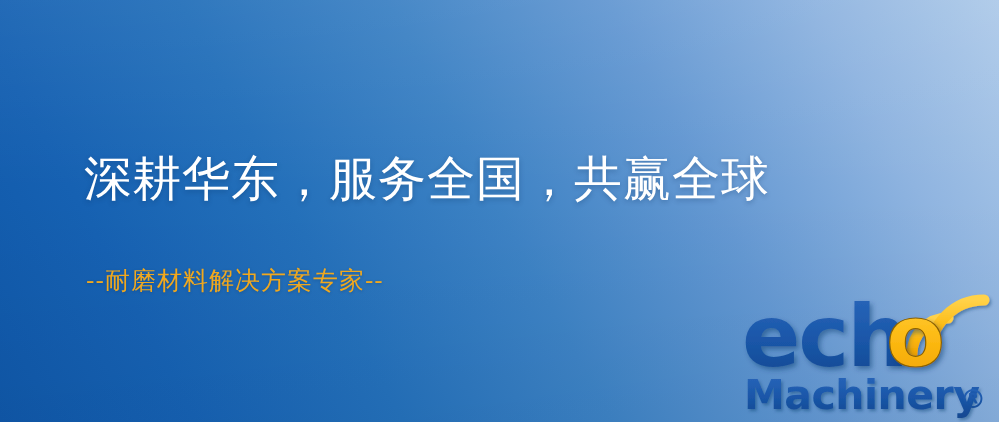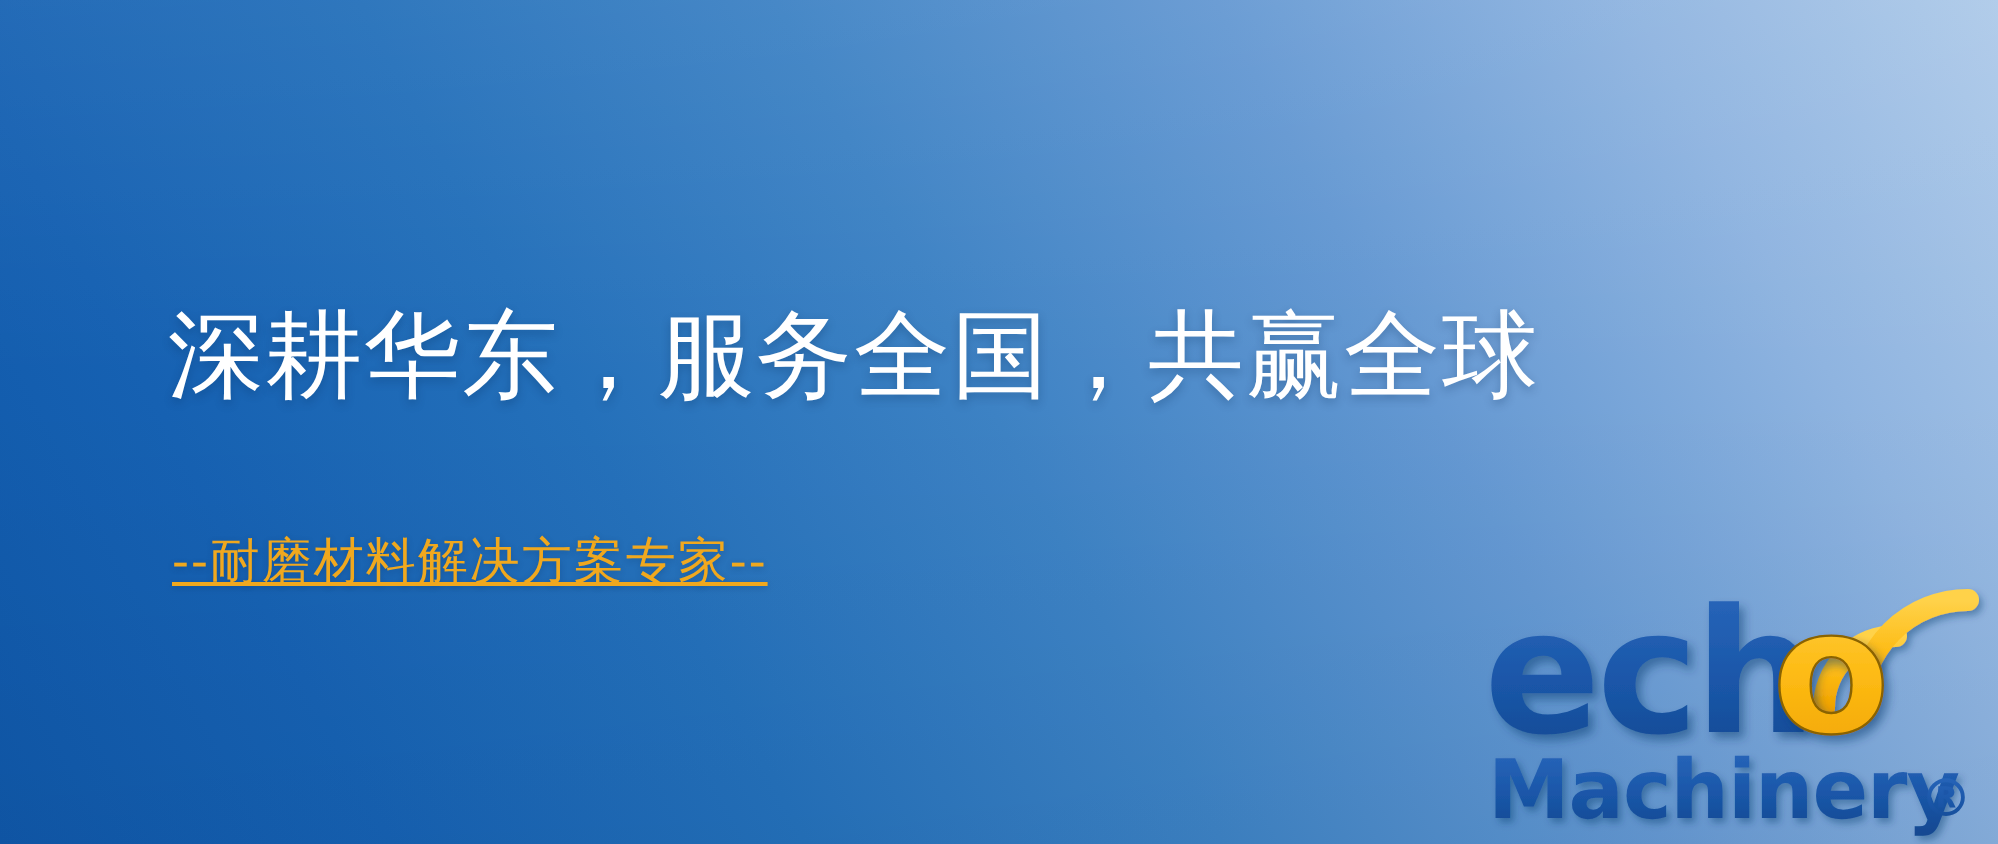--- a/index.html
+++ b/index.html
@@ -58,21 +58,20 @@
     top: 266px;
     margin: 0;
     font-family: "DejaVu Serif", "Liberation Serif", serif;
     font-size: 25px;
     line-height: 1.2;
     font-weight: 400;
     color: #f0a81e;
     letter-spacing: 1px;
     white-space: nowrap;
     text-shadow: 0 1px 3px rgba(0, 38, 84, 0.25);
-    text-decoration: underline;
   }
 
   
   .logo {
     position: absolute;
     left: 742px;
     top: 296px;
     width: 252px;
     height: 122px;
   }

